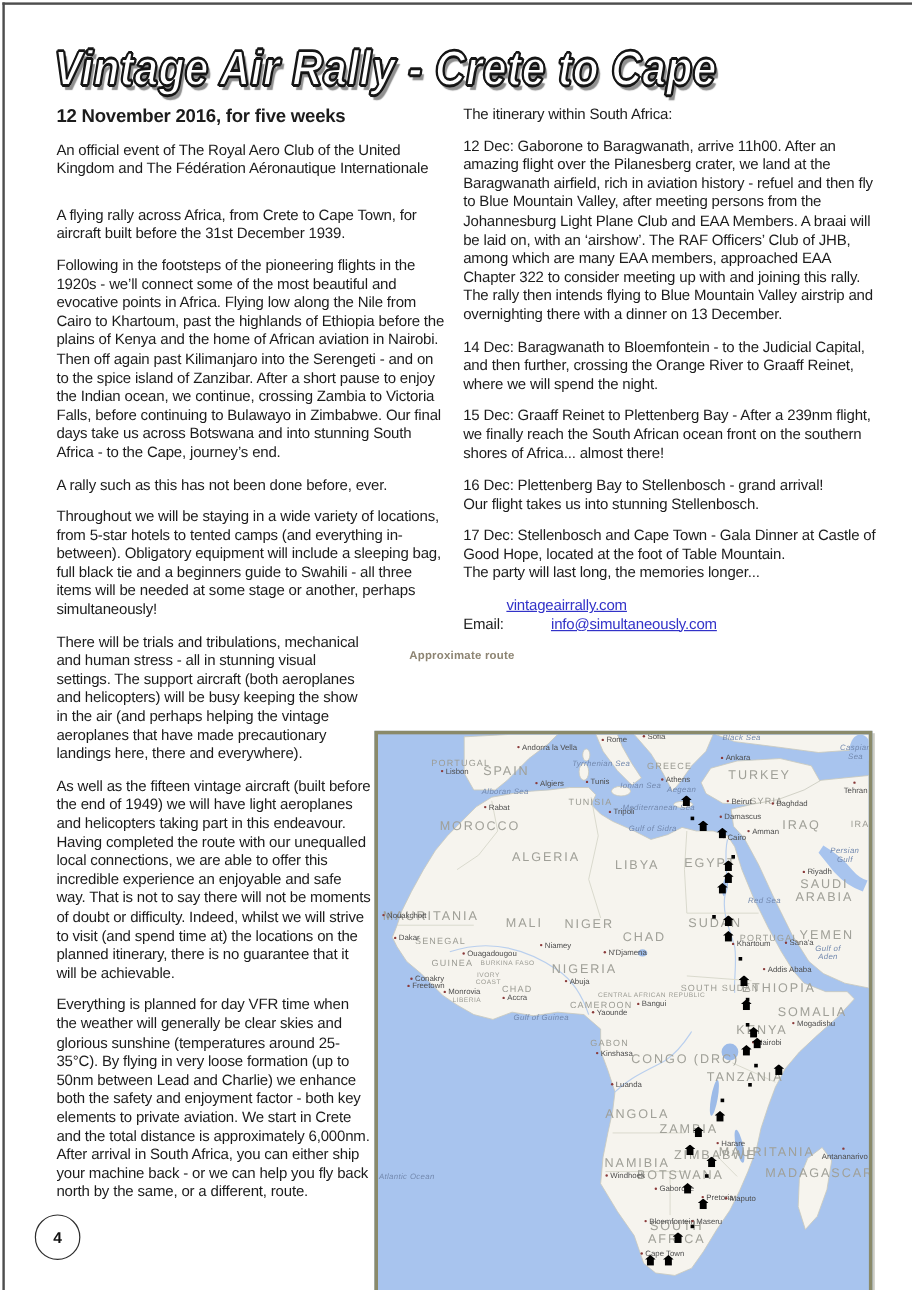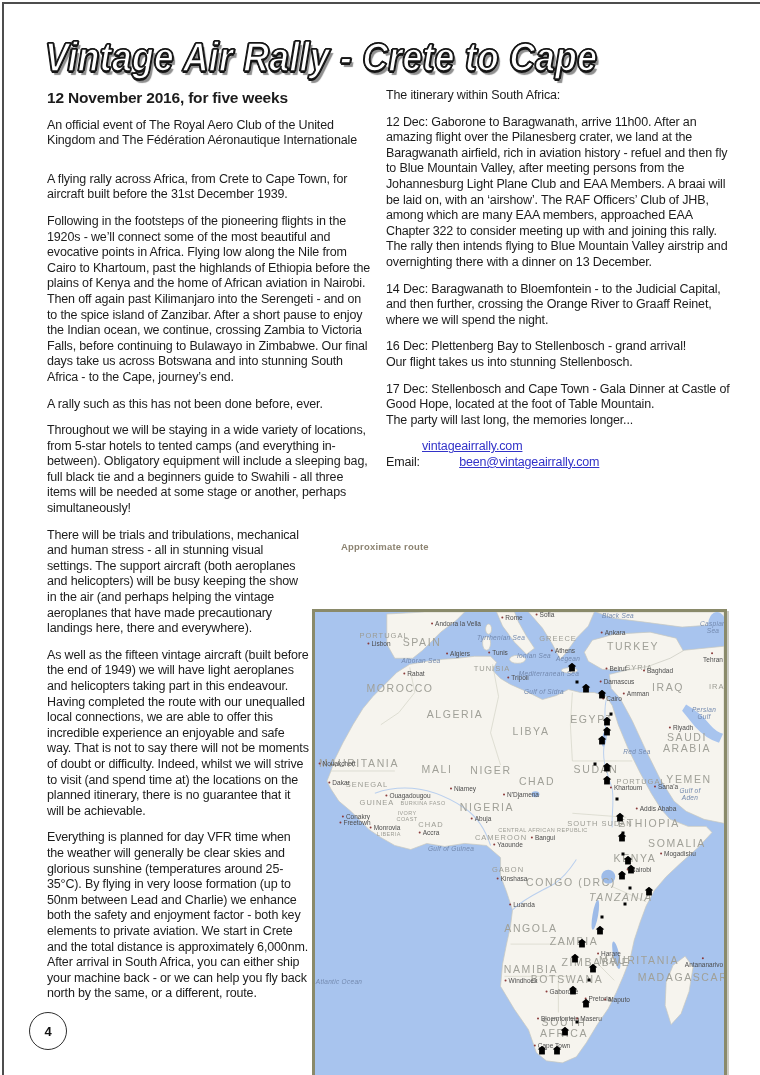--- a/index.html
+++ b/index.html
@@ -74,29 +74,30 @@
         <p class="para narrow">As well as the fifteen vintage aircraft (built before the end of 1949) we will have light aeroplanes and helicopters taking part in this endeavour. Having completed the route with our unequalled local connections, we are able to offer this incredible experience an enjoyable and safe way. That is not to say there will not be moments of doubt or difficulty. Indeed, whilst we will strive to visit (and spend time at) the locations on the planned itinerary, there is no guarantee that it will be achievable.</p>
         <p class="para narrow">Everything is planned for day VFR time when the weather will generally be clear skies and glorious sunshine (temperatures around 25-35°C). By flying in very loose formation (up to 50nm between Lead and Charlie) we enhance both the safety and enjoyment factor - both key elements to private aviation. We start in Crete and the total distance is approximately 6,000nm. After arrival in South Africa, you can either ship your machine back - or we can help you fly back north by the same, or a different, route.</p>
       </div>
   </div>
 
   <div class="right-col col">
     <p class="right-heading">The itinerary within South Africa:</p>
     <div id="right-paragraphs">
         <p class="rpara">12 Dec: Gaborone to Baragwanath, arrive 11h00. After an amazing flight over the Pilanesberg crater, we land at the Baragwanath airfield, rich in aviation history - refuel and then fly to Blue Mountain Valley, after meeting persons from the Johannesburg Light Plane Club and EAA Members. A braai will be laid on, with an ‘airshow’. The RAF Officers’ Club of JHB, among which are many EAA members, approached EAA Chapter 322 to consider meeting up with and joining this rally. The rally then intends flying to Blue Mountain Valley airstrip and overnighting there with a dinner on 13 December.</p>
         <p class="rpara">14 Dec: Baragwanath to Bloemfontein - to the Judicial Capital, and then further, crossing the Orange River to Graaff Reinet, where we will spend the night.</p>
+        <p class="rpara">15 Dec: Graaff Reinet to Plettenberg Bay - After a 239nm flight, we finally reach the South African ocean front on the southern shores of Africa... almost there!</p>
         <p class="rpara">16 Dec: Plettenberg Bay to Stellenbosch - grand arrival!
 Our flight takes us into stunning Stellenbosch.</p>
         <p class="rpara">17 Dec: Stellenbosch and Cape Town - Gala Dinner at Castle of Good Hope, located at the foot of Table Mountain.
 The party will last long, the memories longer...</p>
       </div>
     <div class="links">
       <div><a href="#">vintageairrally.com</a></div>
       <div>
-        <span>Email: </span><a href="#">been@vintageairrally.com</a>
+        <span>Email: </span><a href="#">info@simultaneously.com</a>
       </div>
     </div>
   </div>
 
   <div class="map-caption">Approximate route</div>
 
   <div class="map-frame">
     <svg width="409" height="473" viewBox="0 0 410 470" preserveAspectRatio="none">
       <rect x="0" y="0" width="410" height="470" fill="#a8c4ee"></rect>
       <g fill="#f6f4ee" stroke="#c9c9be" stroke-width="0.7">
@@ -155,21 +156,21 @@
         <path d="M244,362 L244,398"></path>
         <path d="M282,348 L300,366"></path>
       </g>
     </svg>
     <div id="map-labels">
         <div class="ml country" style="left: 69px; top: 24px;">PORTUGAL</div>
         <div class="ml country lg" style="left: 107px; top: 31px;">SPAIN</div>
         <div class="ml country lg" style="left: 85px; top: 77px;">MOROCCO</div>
         <div class="ml country lg" style="left: 140px; top: 103px;">ALGERIA</div>
         <div class="ml country" style="left: 177px; top: 57px;">TUNISIA</div>
-        <div class="ml country lg" style="left: 216px; top: 120px;">LIBYA</div>
+        <div class="ml country lg" style="left: 216px; top: 110px;">LIBYA</div>
         <div class="ml country lg" style="left: 277px; top: 108px;">EGYPT</div>
         <div class="ml country" style="left: 243px; top: 27px;">GREECE</div>
         <div class="ml country lg" style="left: 318px; top: 35px;">TURKEY</div>
         <div class="ml country" style="left: 324px; top: 56px;">SYRIA</div>
         <div class="ml country lg" style="left: 353px; top: 76px;">IRAQ</div>
         <div class="ml country" style="left: 405px; top: 75px;">IRAN</div>
         <div class="ml country lg" style="left: 372px; top: 131px;">SAUDI
 ARABIA</div>
         <div class="ml country lg" style="left: 374px; top: 168px;">YEMEN</div>
         <div class="ml country lg" style="left: 44px; top: 152px;">MAURITANIA</div>
@@ -187,21 +188,21 @@
         <div class="ml country lg" style="left: 281px; top: 158px;">SUDAN</div>
         <div class="ml country" style="left: 326px; top: 170px;">PORTUGAL</div>
         <div class="ml country" style="left: 285px; top: 212px;">SOUTH SUDAN</div>
         <div class="ml country lg" style="left: 334px; top: 212px;">ETHIOPIA</div>
         <div class="ml country lg" style="left: 362px; top: 232px;">SOMALIA</div>
         <div class="ml country lg" style="left: 320px; top: 247px;">KENYA</div>
         <div class="ml country" style="left: 186px; top: 226px;">CAMEROON</div>
         <div class="ml country xs" style="left: 228px; top: 219px;">CENTRAL AFRICAN REPUBLIC</div>
         <div class="ml country" style="left: 193px; top: 258px;">GABON</div>
         <div class="ml country lg" style="left: 256px; top: 271px;">CONGO (DRC)</div>
-        <div class="ml country lg" style="left: 306px; top: 286px; font-style: italic;">TANZANIA</div>
+        <div class="ml country lg" style="left: 306px; top: 286px;">TANZANIA</div>
         <div class="ml country lg" style="left: 216px; top: 317px;">ANGOLA</div>
         <div class="ml country lg" style="left: 259px; top: 330px;">ZAMBIA</div>
         <div class="ml country lg" style="left: 281px; top: 351px;">ZIMBABWE</div>
         <div class="ml country lg" style="left: 324px; top: 349px;">MAURITANIA</div>
         <div class="ml country lg" style="left: 216px; top: 358px;">NAMIBIA</div>
         <div class="ml country lg" style="left: 252px; top: 368px;">BOTSWANA</div>
         <div class="ml country lg" style="left: 249px; top: 416px;">SOUTH
 AFRICA</div>
         <div class="ml country lg" style="left: 368px; top: 366px;">MADAGASCAR</div>
         <div class="ml city" style="left: 64px; top: 32px;">Lisbon</div>

